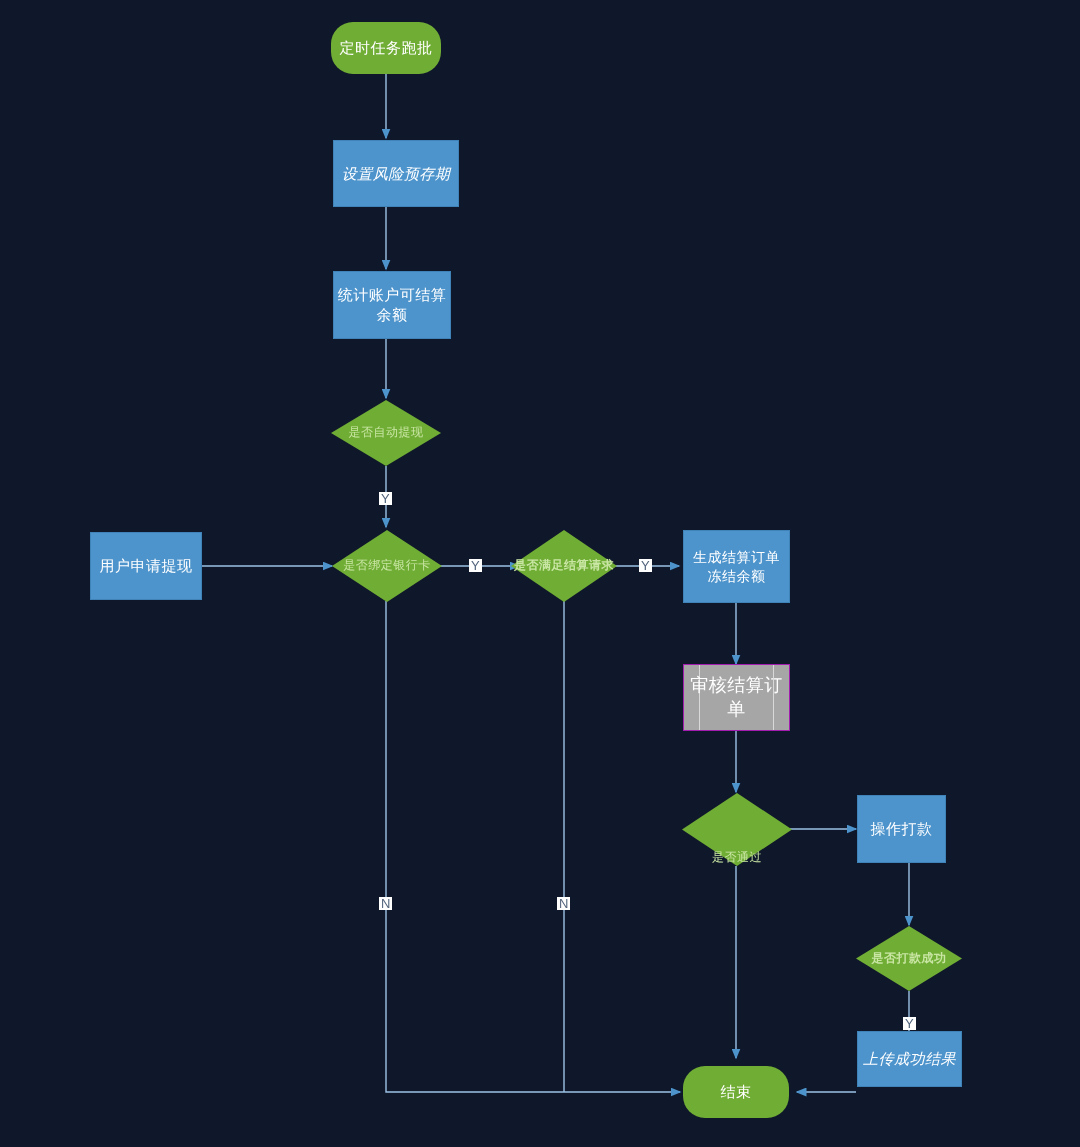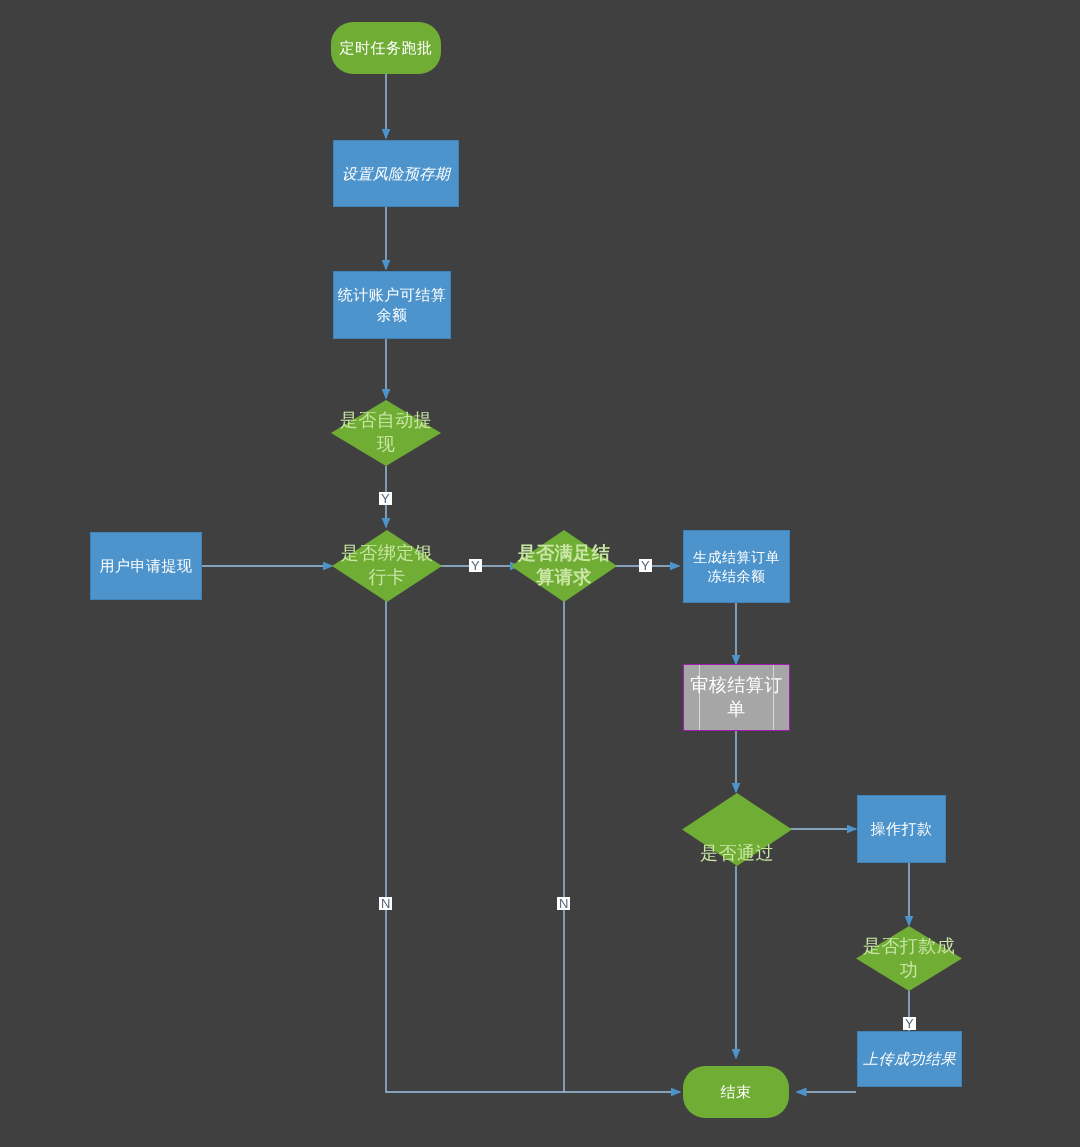--- a/index.html
+++ b/index.html
@@ -8,21 +8,21 @@
     padding: 0;
     background: #ffffff;
   }
   body {
     font-family: "Liberation Sans", "DejaVu Sans", sans-serif;
   }
   #canvas {
     position: relative;
     width: 1080px;
     height: 1147px;
-    background: #404040;
+    background: #0f172a;
     overflow: hidden;
   }
   #edges {
     position: absolute;
     left: 0;
     top: 0;
     width: 1080px;
     height: 1147px;
     pointer-events: none;
   }
@@ -71,21 +71,21 @@
     top: 0;
     bottom: 0;
     width: 1px;
     background: #d9d9d9;
     z-index: 4;
   }
   .n-pre::before { left: 15px; }
   .n-pre::after  { right: 15px; }
   
   .n-dec {
-    font-size: 18px;
+    font-size: 12px;
     background: transparent;
   }
   .n-dec .shape {
     position: absolute;
     left: 0; top: 0; right: 0; bottom: 0;
     background: #70AD35;
     -webkit-clip-path: polygon(50% 0, 100% 50%, 50% 100%, 0 50%);
     clip-path: polygon(50% 0, 100% 50%, 50% 100%, 0 50%);
     z-index: 1;
   }
@@ -192,21 +192,21 @@
 
   <div class="node n-dec" style="left:682px; top:793px; width:110px; height:73px;align-items:flex-end;">
     <span class="shape"></span>
     <span class="txt">是否通过</span>
   </div>
 
   <div class="node n-proc" style="left:857px; top:795px; width:89px; height:68px;">
     <span class="txt">操作打款</span>
   </div>
 
-  <div class="node n-dec" style="left:856px; top:926px; width:106px; height:65px;">
+  <div class="node n-dec" style="left:856px; top:926px; width:106px; height:65px;font-weight:bold;">
     <span class="shape"></span>
     <span class="txt">是否打款成功</span>
   </div>
 
   <div class="node n-proc" style="left:857px; top:1031px; width:105px; height:56px;font-style:italic;">
     <span class="txt">上传成功结果</span>
   </div>
 
   <div class="node n-term" style="left:683px; top:1066px; width:106px; height:52px;">
     <span class="txt">结束</span>

